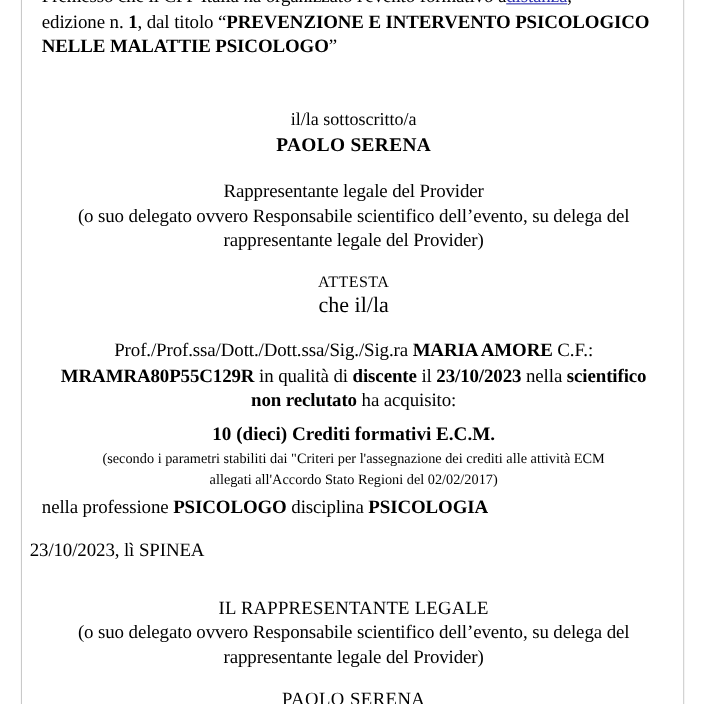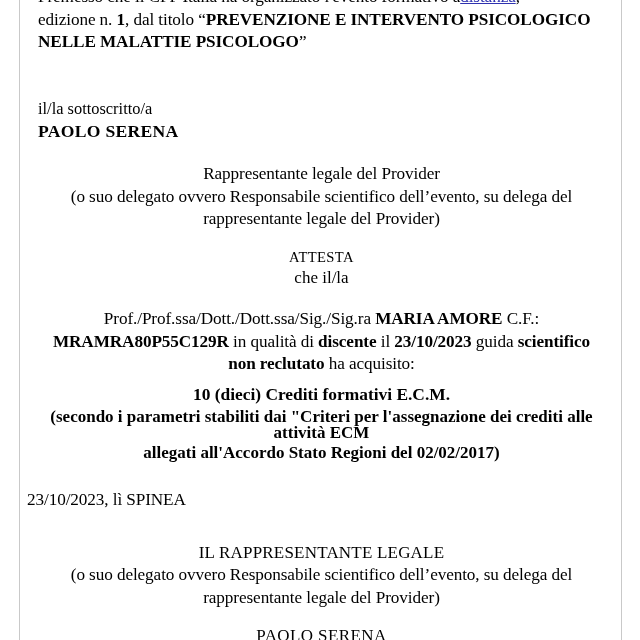--- a/index.html
+++ b/index.html
@@ -63,63 +63,63 @@
     left: 18px;
     right: 16px;
     top: -14px;
   }
   .block-intro .body-line { text-align: left; }
 
   .block-sub {
     position: absolute;
     left: 18px; right: 16px;
     top: 98px;
+    text-align: center;
   }
   .sub-small { font-size: 16.4px; line-height: 21px; }
   .sub-name  { font-size: 17.6px; line-height: 24px; font-weight: bold; letter-spacing: 0.3px; }
 
   .block-role {
     position: absolute;
     left: 18px; right: 16px;
     top: 163px;
     text-align: center;
   }
 
   .block-attesta {
     position: absolute;
     left: 18px; right: 16px;
     top: 248px;
     text-align: center;
   }
   .attesta-word { font-size: 14.6px; line-height: 19px; letter-spacing: 0.4px; }
-  .attesta-che  { font-size: 17px; line-height: 22px; }
+  .attesta-che  { font-size: 20px; line-height: 22px; }
 
   .block-person {
     position: absolute;
     left: 18px; right: 16px;
     top: 308px;
     text-align: center;
   }
 
   .block-credits {
     position: absolute;
     left: 18px; right: 16px;
     top: 383px;
     text-align: center;
   }
   .credits-main {
     font-size: 17.4px;
     line-height: 23px;
     font-weight: bold;
   }
   .credits-note {
-    font-size: 17px;
+    font-size: 13px;
     line-height: 16.4px;
     margin-top: 3px;
-    font-weight: bold;
   }
 
   .block-profession {
     position: absolute;
     left: 18px; right: 16px;
     top: 450px;
     text-align: left;
   }
 
   .block-date {
@@ -178,31 +178,34 @@
     </div>
 
     <div class="block-attesta">
       <div class="attesta-word">ATTESTA</div>
       <div class="attesta-che">che il/la</div>
     </div>
 
     <div class="block-person">
       <div class="body-line"><span>Prof./Prof.ssa/Dott./Dott.ssa/Sig./Sig.ra </span><b>MARIA AMORE</b><span> C.F.:</span></div>
 
-      <div class="body-line"><b>MRAMRA80P55C129R</b><span> in qualità di </span><b>discente</b><span> il </span><b>23/10/2023</b><span> guida </span><b>scientifico</b></div>
+      <div class="body-line"><b>MRAMRA80P55C129R</b><span> in qualità di </span><b>discente</b><span> il </span><b>23/10/2023</b><span> nella </span><b>scientifico</b></div>
 
       <div class="body-line"><b>non reclutato</b><span> ha acquisito:</span></div>
     </div>
 
     <div class="block-credits">
       <div class="credits-main">10 (dieci) Crediti formativi E.C.M.</div>
       <div class="credits-note">(secondo i parametri stabiliti dai "Criteri per l'assegnazione dei crediti alle attività ECM</div>
       <div class="credits-note">allegati all'Accordo Stato Regioni del 02/02/2017)</div>
     </div>
 
+    <div class="block-profession">
+      <div class="body-line"><span>nella professione </span><b>PSICOLOGO</b><span> disciplina </span><b>PSICOLOGIA</b></div>
+    </div>
 
     <div class="block-date">
       <div class="body-line"><span>23/10/2023</span><span>, lì </span><span>SPINEA</span></div>
     </div>
 
     <div class="block-signature">
       <div class="sig-title">IL RAPPRESENTANTE LEGALE</div>
       <div class="body-line">(o suo delegato ovvero Responsabile scientifico dell’evento, su delega del</div>
       <div class="body-line">rappresentante legale del Provider)</div>
     </div>

